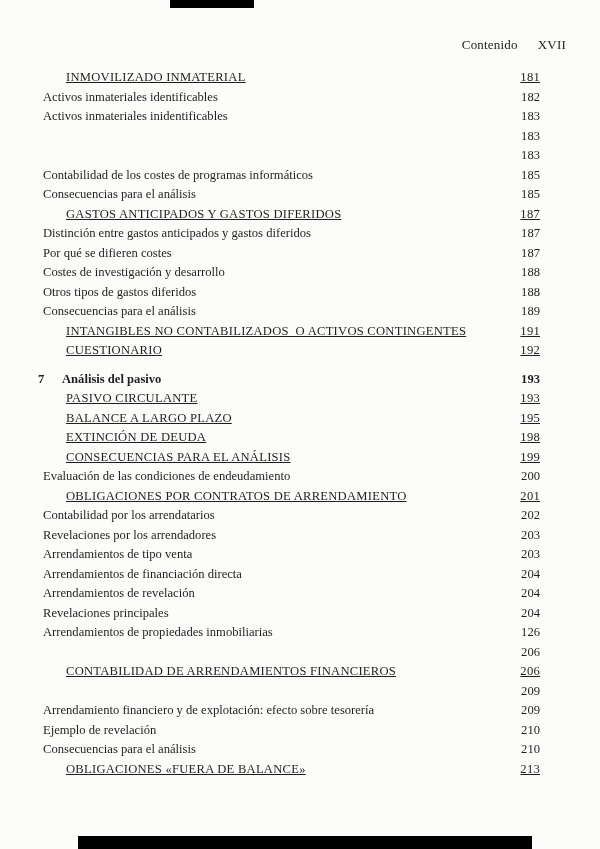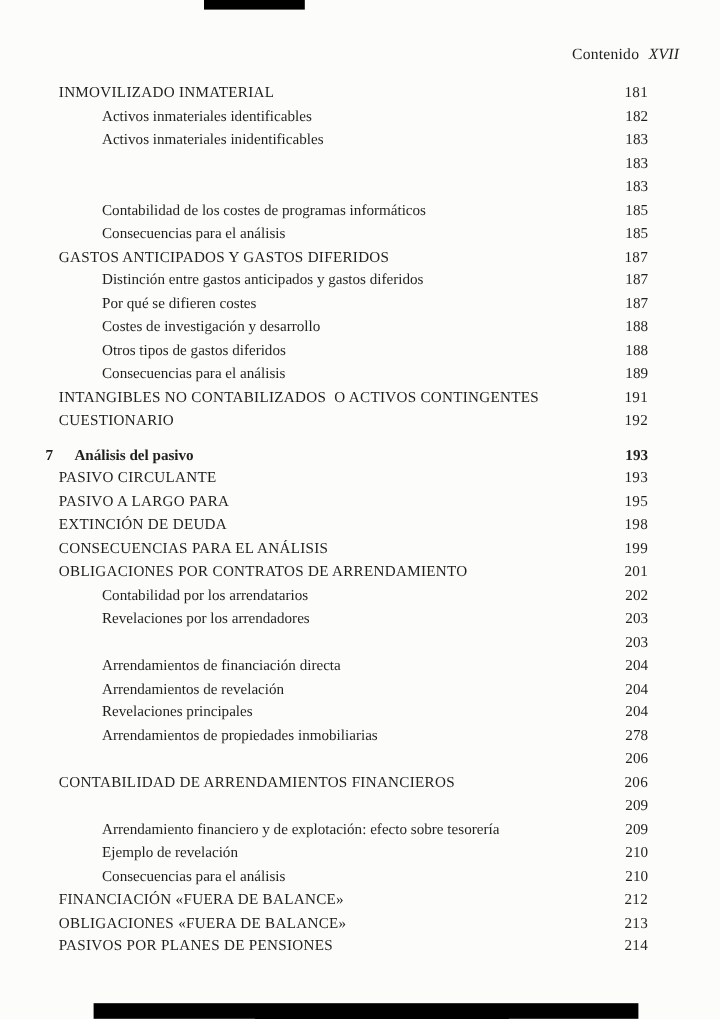--- a/index.html
+++ b/index.html
@@ -12,31 +12,31 @@
     overflow: hidden;
   }
   .page { position: absolute; inset: 0; }
   .scan-artifact { position: absolute; background: #000; }
   .scan-artifact.top { left: 170px; top: 0; width: 84px; height: 8px; }
   .scan-artifact.bottom { left: 78px; top: 836px; width: 454px; height: 13px; }
   .running-header {
     position: absolute; top: 37px; right: 34px;
     font-size: 13px; letter-spacing: 0.2px;
   }
-  .running-header .folio { margin-left: 8px; font-style: italic; }
+  .running-header .folio { margin-left: 20px; }
   .toc { position: absolute; top: 68px; left: 0; right: 0; }
   .row {
     display: flex; align-items: baseline;
     height: 19.5px; line-height: 19.5px;
     font-size: 12.6px;
     padding-right: 60px;
     white-space: pre;
   }
-  .row.h1 { padding-left: 49px; letter-spacing: 0.25px; }
-  .row.sub { padding-left: 85px; }
+  .row.h1 { padding-left: 66px; letter-spacing: 0.25px; text-decoration: underline; }
+  .row.sub { padding-left: 43px; }
   .row.chapter { padding-left: 38px; font-weight: bold; }
   .row.gap { margin-top: 9px; }
   .chapnum { width: 24px; flex: none; }
   .title { white-space: pre; }
   .pagenum { margin-left: auto; flex: none; }
 </style>
 </head>
 <body>
 
 <div class="page">
@@ -57,36 +57,35 @@
       <div class="row h1"><span class="title">GASTOS ANTICIPADOS Y GASTOS DIFERIDOS</span><span class="pagenum">187</span></div>
       <div class="row sub"><span class="title">Distinción entre gastos anticipados y gastos diferidos</span><span class="pagenum">187</span></div>
       <div class="row sub"><span class="title">Por qué se difieren costes</span><span class="pagenum">187</span></div>
       <div class="row sub"><span class="title">Costes de investigación y desarrollo</span><span class="pagenum">188</span></div>
       <div class="row sub"><span class="title">Otros tipos de gastos diferidos</span><span class="pagenum">188</span></div>
       <div class="row sub"><span class="title">Consecuencias para el análisis</span><span class="pagenum">189</span></div>
       <div class="row h1"><span class="title">INTANGIBLES NO CONTABILIZADOS  O ACTIVOS CONTINGENTES</span><span class="pagenum">191</span></div>
       <div class="row h1"><span class="title">CUESTIONARIO</span><span class="pagenum">192</span></div>
       <div class="row chapter gap"><span class="chapnum">7</span><span class="title">Análisis del pasivo</span><span class="pagenum">193</span></div>
       <div class="row h1"><span class="title">PASIVO CIRCULANTE</span><span class="pagenum">193</span></div>
-      <div class="row h1"><span class="title">PASIVO A LARGO PARA</span><span class="pagenum">195</span></div>
+      <div class="row h1"><span class="title">BALANCE A LARGO PLAZO</span><span class="pagenum">195</span></div>
       <div class="row h1"><span class="title">EXTINCIÓN DE DEUDA</span><span class="pagenum">198</span></div>
       <div class="row h1"><span class="title">CONSECUENCIAS PARA EL ANÁLISIS</span><span class="pagenum">199</span></div>
+      <div class="row sub"><span class="title">Evaluación de las condiciones de endeudamiento</span><span class="pagenum">200</span></div>
       <div class="row h1"><span class="title">OBLIGACIONES POR CONTRATOS DE ARRENDAMIENTO</span><span class="pagenum">201</span></div>
       <div class="row sub"><span class="title">Contabilidad por los arrendatarios</span><span class="pagenum">202</span></div>
       <div class="row sub"><span class="title">Revelaciones por los arrendadores</span><span class="pagenum">203</span></div>
-      <div class="row sub"><span class="pagenum">203</span></div>
+      <div class="row sub"><span class="title">Arrendamientos de tipo venta</span><span class="pagenum">203</span></div>
       <div class="row sub"><span class="title">Arrendamientos de financiación directa</span><span class="pagenum">204</span></div>
       <div class="row sub"><span class="title">Arrendamientos de revelación</span><span class="pagenum">204</span></div>
       <div class="row sub"><span class="title">Revelaciones principales</span><span class="pagenum">204</span></div>
-      <div class="row sub"><span class="title">Arrendamientos de propiedades inmobiliarias</span><span class="pagenum">278</span></div>
+      <div class="row sub"><span class="title">Arrendamientos de propiedades inmobiliarias</span><span class="pagenum">126</span></div>
       <div class="row sub"><span class="pagenum">206</span></div>
       <div class="row h1"><span class="title">CONTABILIDAD DE ARRENDAMIENTOS FINANCIEROS</span><span class="pagenum">206</span></div>
       <div class="row sub"><span class="pagenum">209</span></div>
       <div class="row sub"><span class="title">Arrendamiento financiero y de explotación: efecto sobre tesorería</span><span class="pagenum">209</span></div>
       <div class="row sub"><span class="title">Ejemplo de revelación</span><span class="pagenum">210</span></div>
       <div class="row sub"><span class="title">Consecuencias para el análisis</span><span class="pagenum">210</span></div>
-      <div class="row h1"><span class="title">FINANCIACIÓN «FUERA DE BALANCE»</span><span class="pagenum">212</span></div>
       <div class="row h1"><span class="title">OBLIGACIONES «FUERA DE BALANCE»</span><span class="pagenum">213</span></div>
-      <div class="row h1"><span class="title">PASIVOS POR PLANES DE PENSIONES</span><span class="pagenum">214</span></div>
     </div>
 
   <div class="scan-artifact bottom"></div>
 </div>
 
 </body></html>

